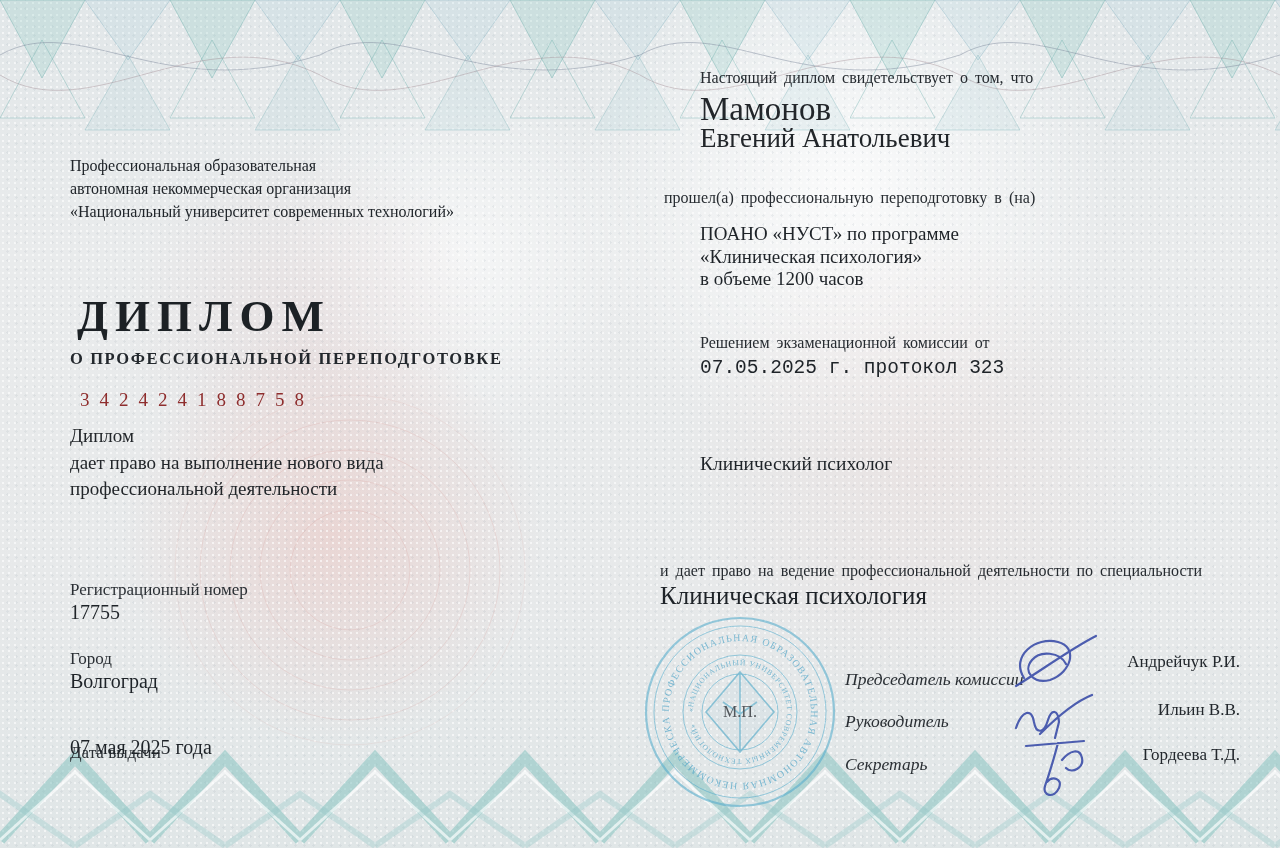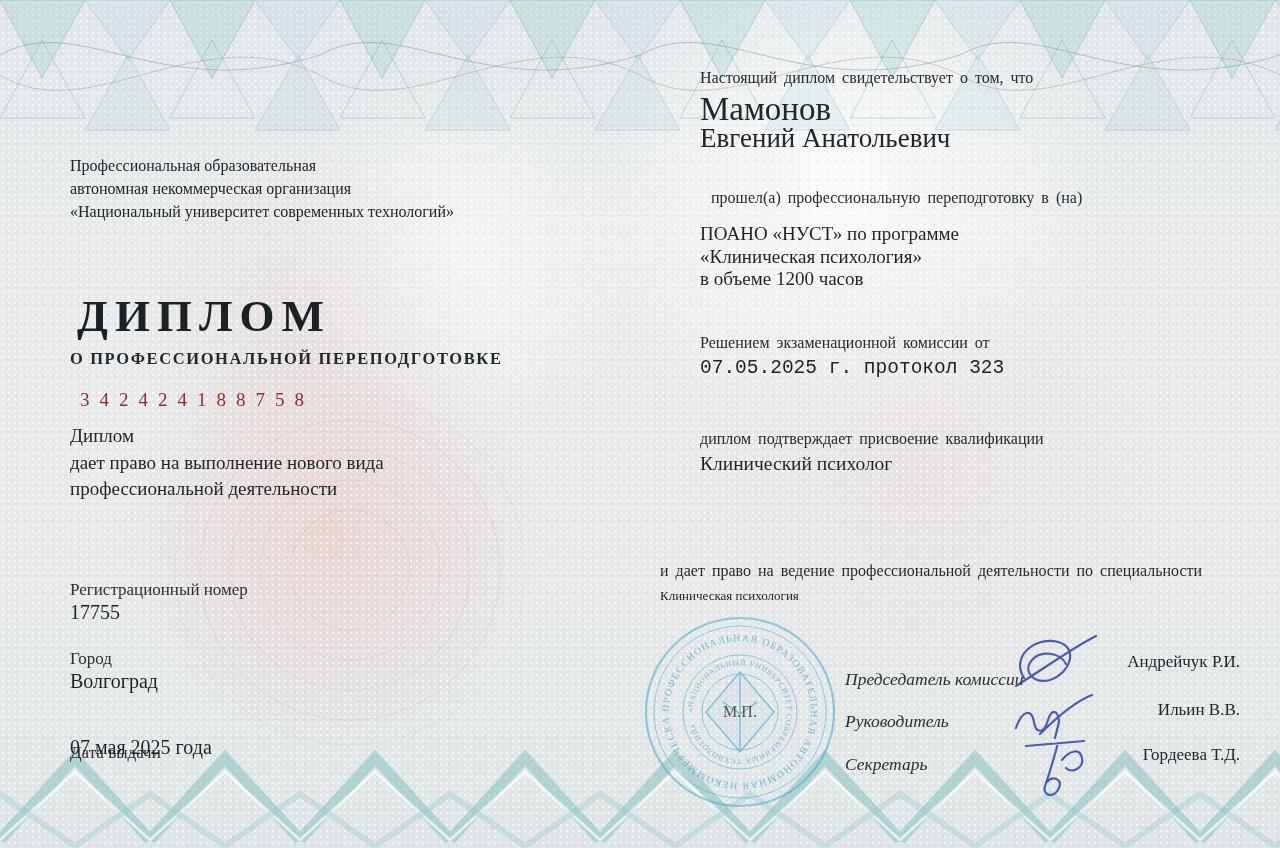--- a/index.html
+++ b/index.html
@@ -36,30 +36,30 @@
   .city-label{left:70px;top:649px;width:540px;}
   .city-value{left:70px;top:670px;width:540px;}
   .date-label{left:70px;top:743px;width:540px;}
   .date-value{left:70px;top:736px;width:540px;}
   
   .intro{font-size:16px;word-spacing:3px;color:#262b30;}
   .big-line{font-size:19px;line-height:23px;color:#1e2328;}
   .holder-intro{left:700px;top:69px;width:545px;}
   .holder-last{left:700px;top:91px;width:545px;font-size:33px;}
   .holder-first{left:700px;top:123px;width:545px;font-size:27px;}
-  .program-intro{left:711px;top:189px;width:545px;}
+  .program-intro{left:664px;top:189px;width:545px;}
   .program-l1{left:700px;top:222px;width:545px;}
   .program-l2{left:700px;top:245px;width:545px;}
   .program-l3{left:700px;top:267px;width:545px;}
   .commission-intro{left:700px;top:334px;width:545px;}
   .commission-value{left:700px;top:357px;width:545px;font-size:19.5px;font-family:Liberation Mono, monospace;}
   .qual-intro{left:700px;top:430px;width:545px;}
   .qual-value{left:700px;top:452px;width:545px;font-size:19.5px;}
   .spec-intro{left:660px;top:562px;width:600px;}
-  .spec-value{left:660px;top:584px;width:600px;font-size:13px;}
+  .spec-value{left:660px;top:584px;width:600px;font-size:25px;}
   
   .sig-role{position:absolute;left:845px;width:220px;text-align:left;font-style:italic;font-size:17.5px;color:#2a2f34;}
   .sig-name{position:absolute;left:1090px;width:150px;text-align:right;font-size:17px;color:#22272c;}
   .role-1{top:669px;} .role-2{top:711px;} .role-3{top:754px;}
   .name-1{top:652px;} .name-2{top:700px;} .name-3{top:745px;}
   .sig-ink{position:absolute;pointer-events:none;}
   .ink-1{left:1008px;top:632px;} .ink-2{left:1012px;top:692px;} .ink-3{left:1022px;top:730px;}
   .seal{position:absolute;left:642px;top:614px;opacity:.8;}
   .seal text{font-family:"Liberation Serif","DejaVu Serif",serif;}
 </style>
@@ -136,21 +136,20 @@
   <div class="abs holder-first">Евгений Анатольевич</div>
 
   <div class="abs intro program-intro">прошел(а) профессиональную переподготовку в (на)</div>
   <div class="abs big-line program-l1">ПОАНО «НУСТ» по программе</div>
   <div class="abs big-line program-l2">«Клиническая психология»</div>
   <div class="abs big-line program-l3">в объеме 1200 часов</div>
 
   <div class="abs intro commission-intro">Решением экзаменационной комиссии от</div>
   <div class="abs big-line commission-value">07.05.2025 г. протокол 323</div>
 
-  <div class="abs intro qual-intro">диплом подтверждает присвоение квалификации</div>
   <div class="abs big-line qual-value">Клинический психолог</div>
 
   <div class="abs intro spec-intro">и дает право на ведение профессиональной деятельности по специальности</div>
   <div class="abs big-line spec-value">Клиническая психология</div>
 
   <svg class="seal" width="196" height="196">
     <defs>
       <path id="ringOuter" d="M98,98 m-71,0 a71,71 0 1,1 142,0 a71,71 0 1,1 -142,0" fill="none"></path>
       <path id="ringInner" d="M98,98 m-47,0 a47,47 0 1,1 94,0 a47,47 0 1,1 -94,0" fill="none"></path>
     </defs>

